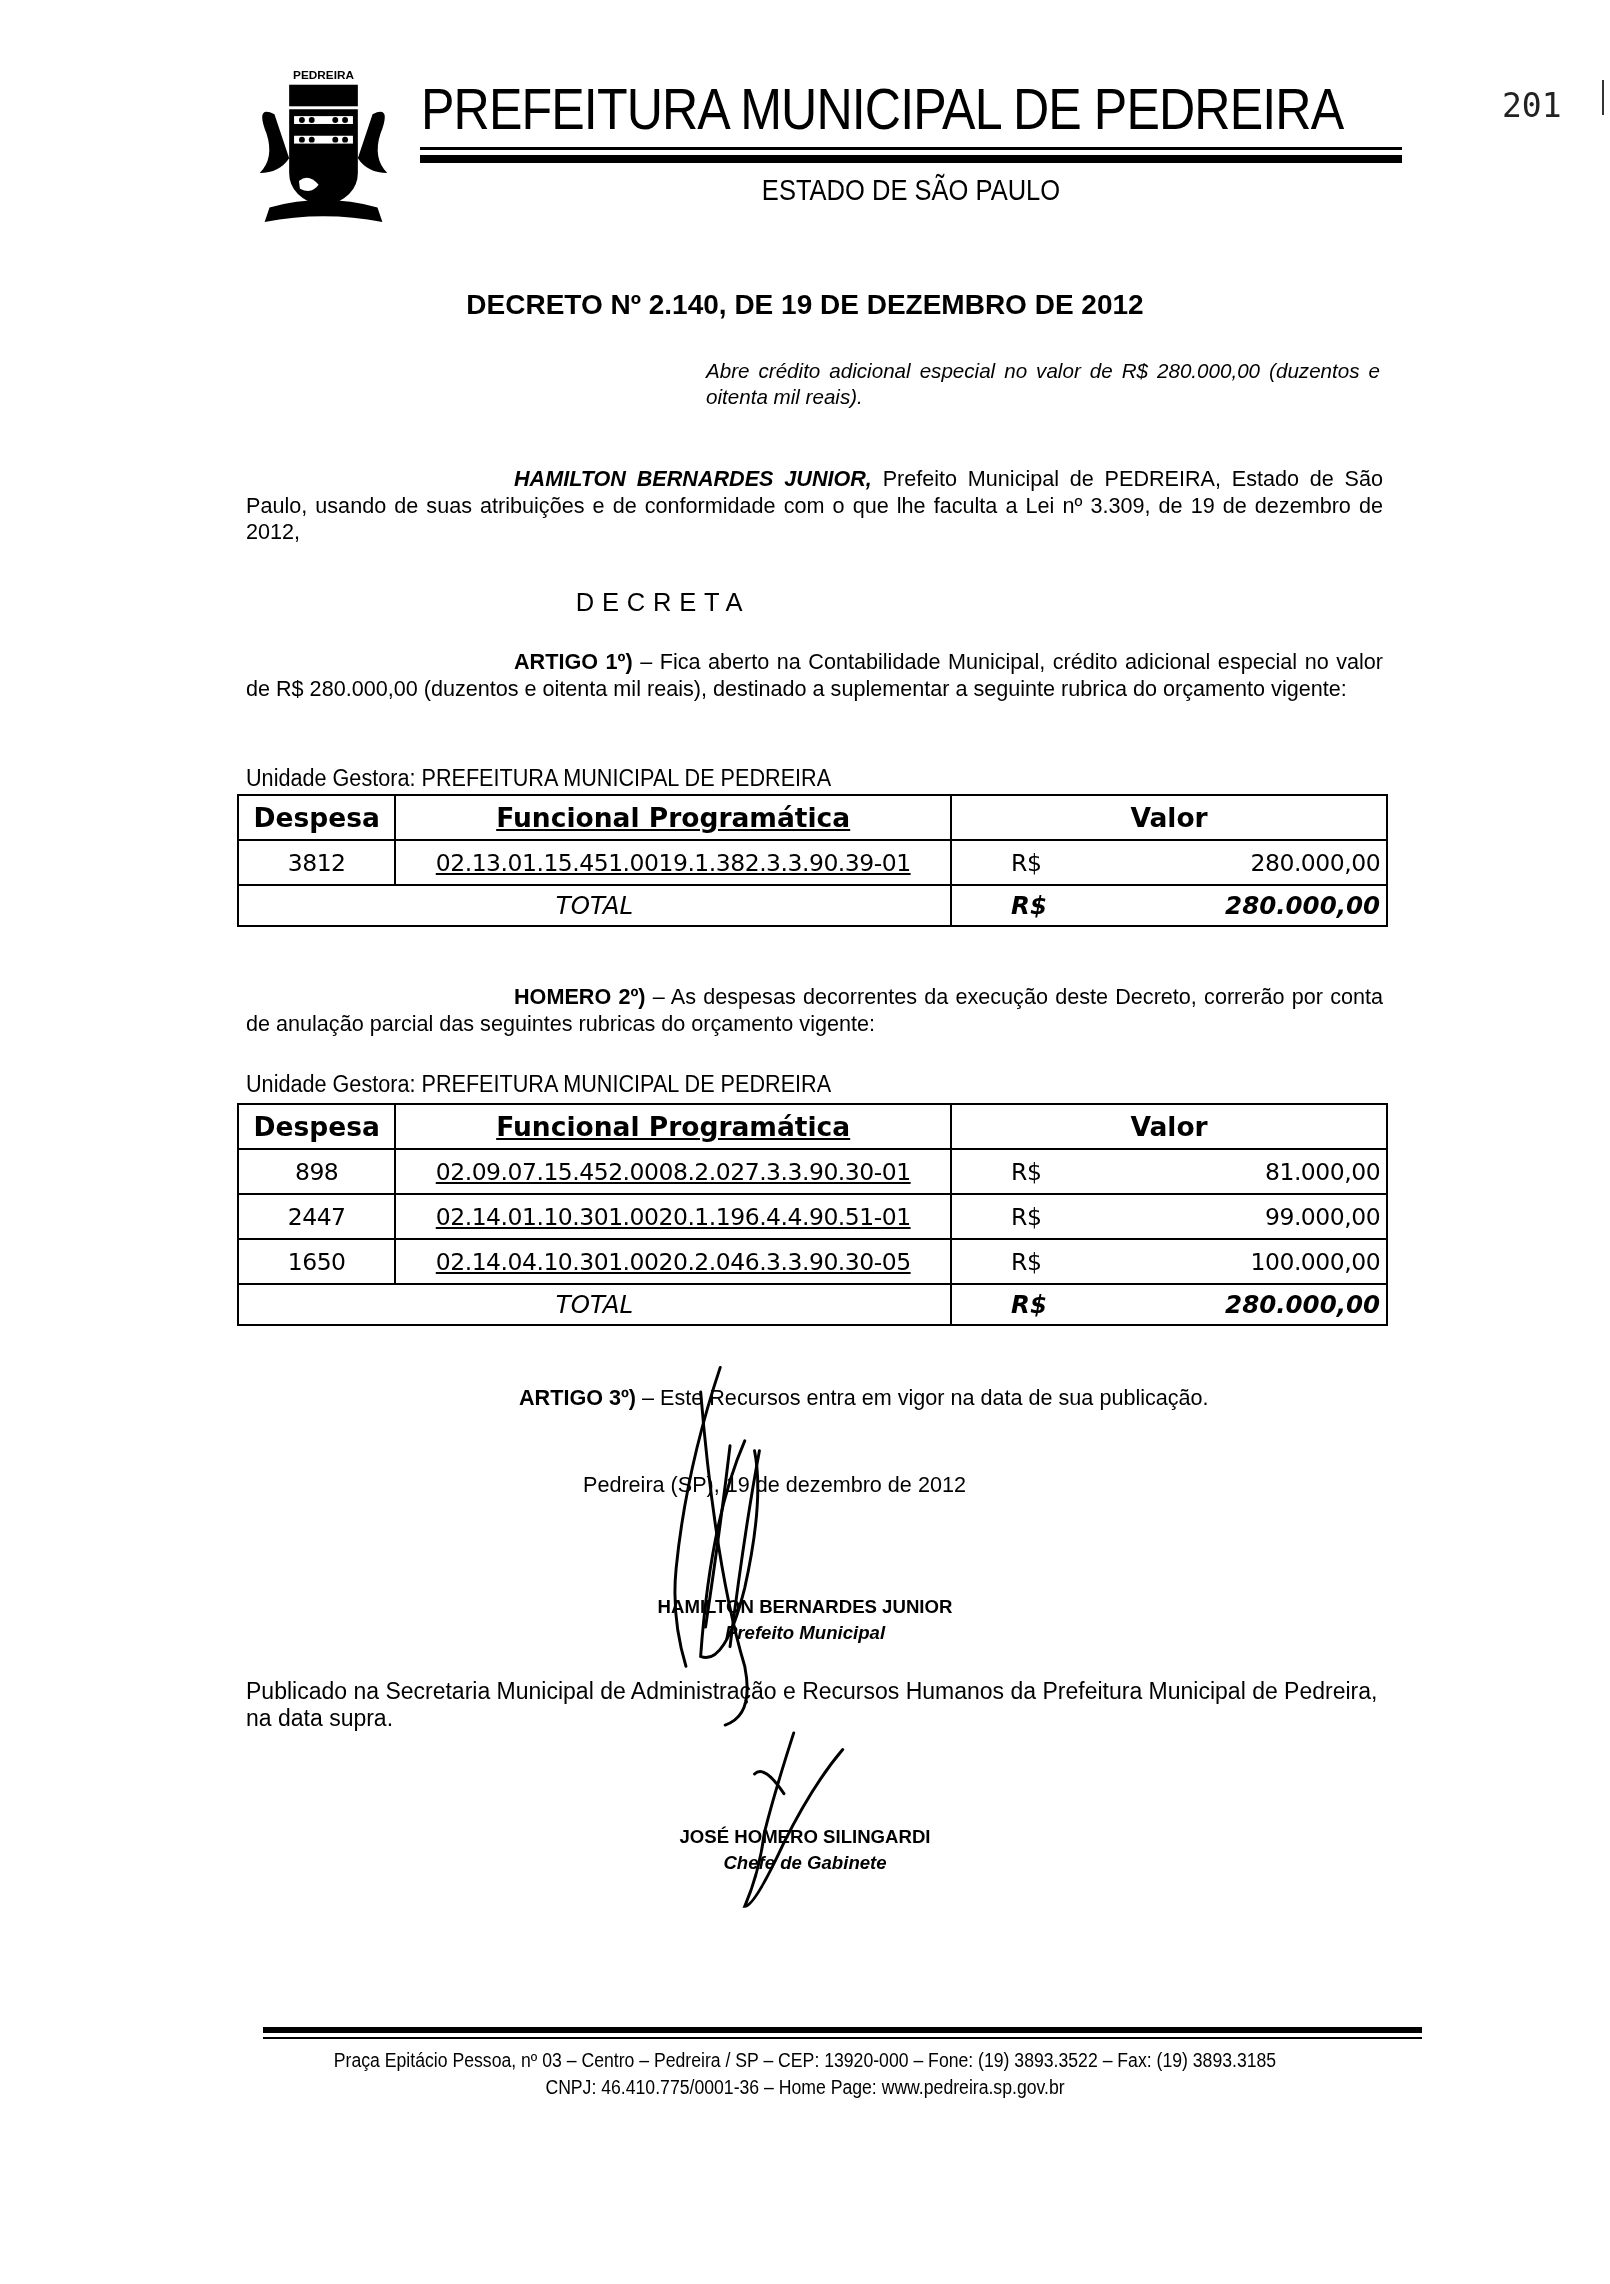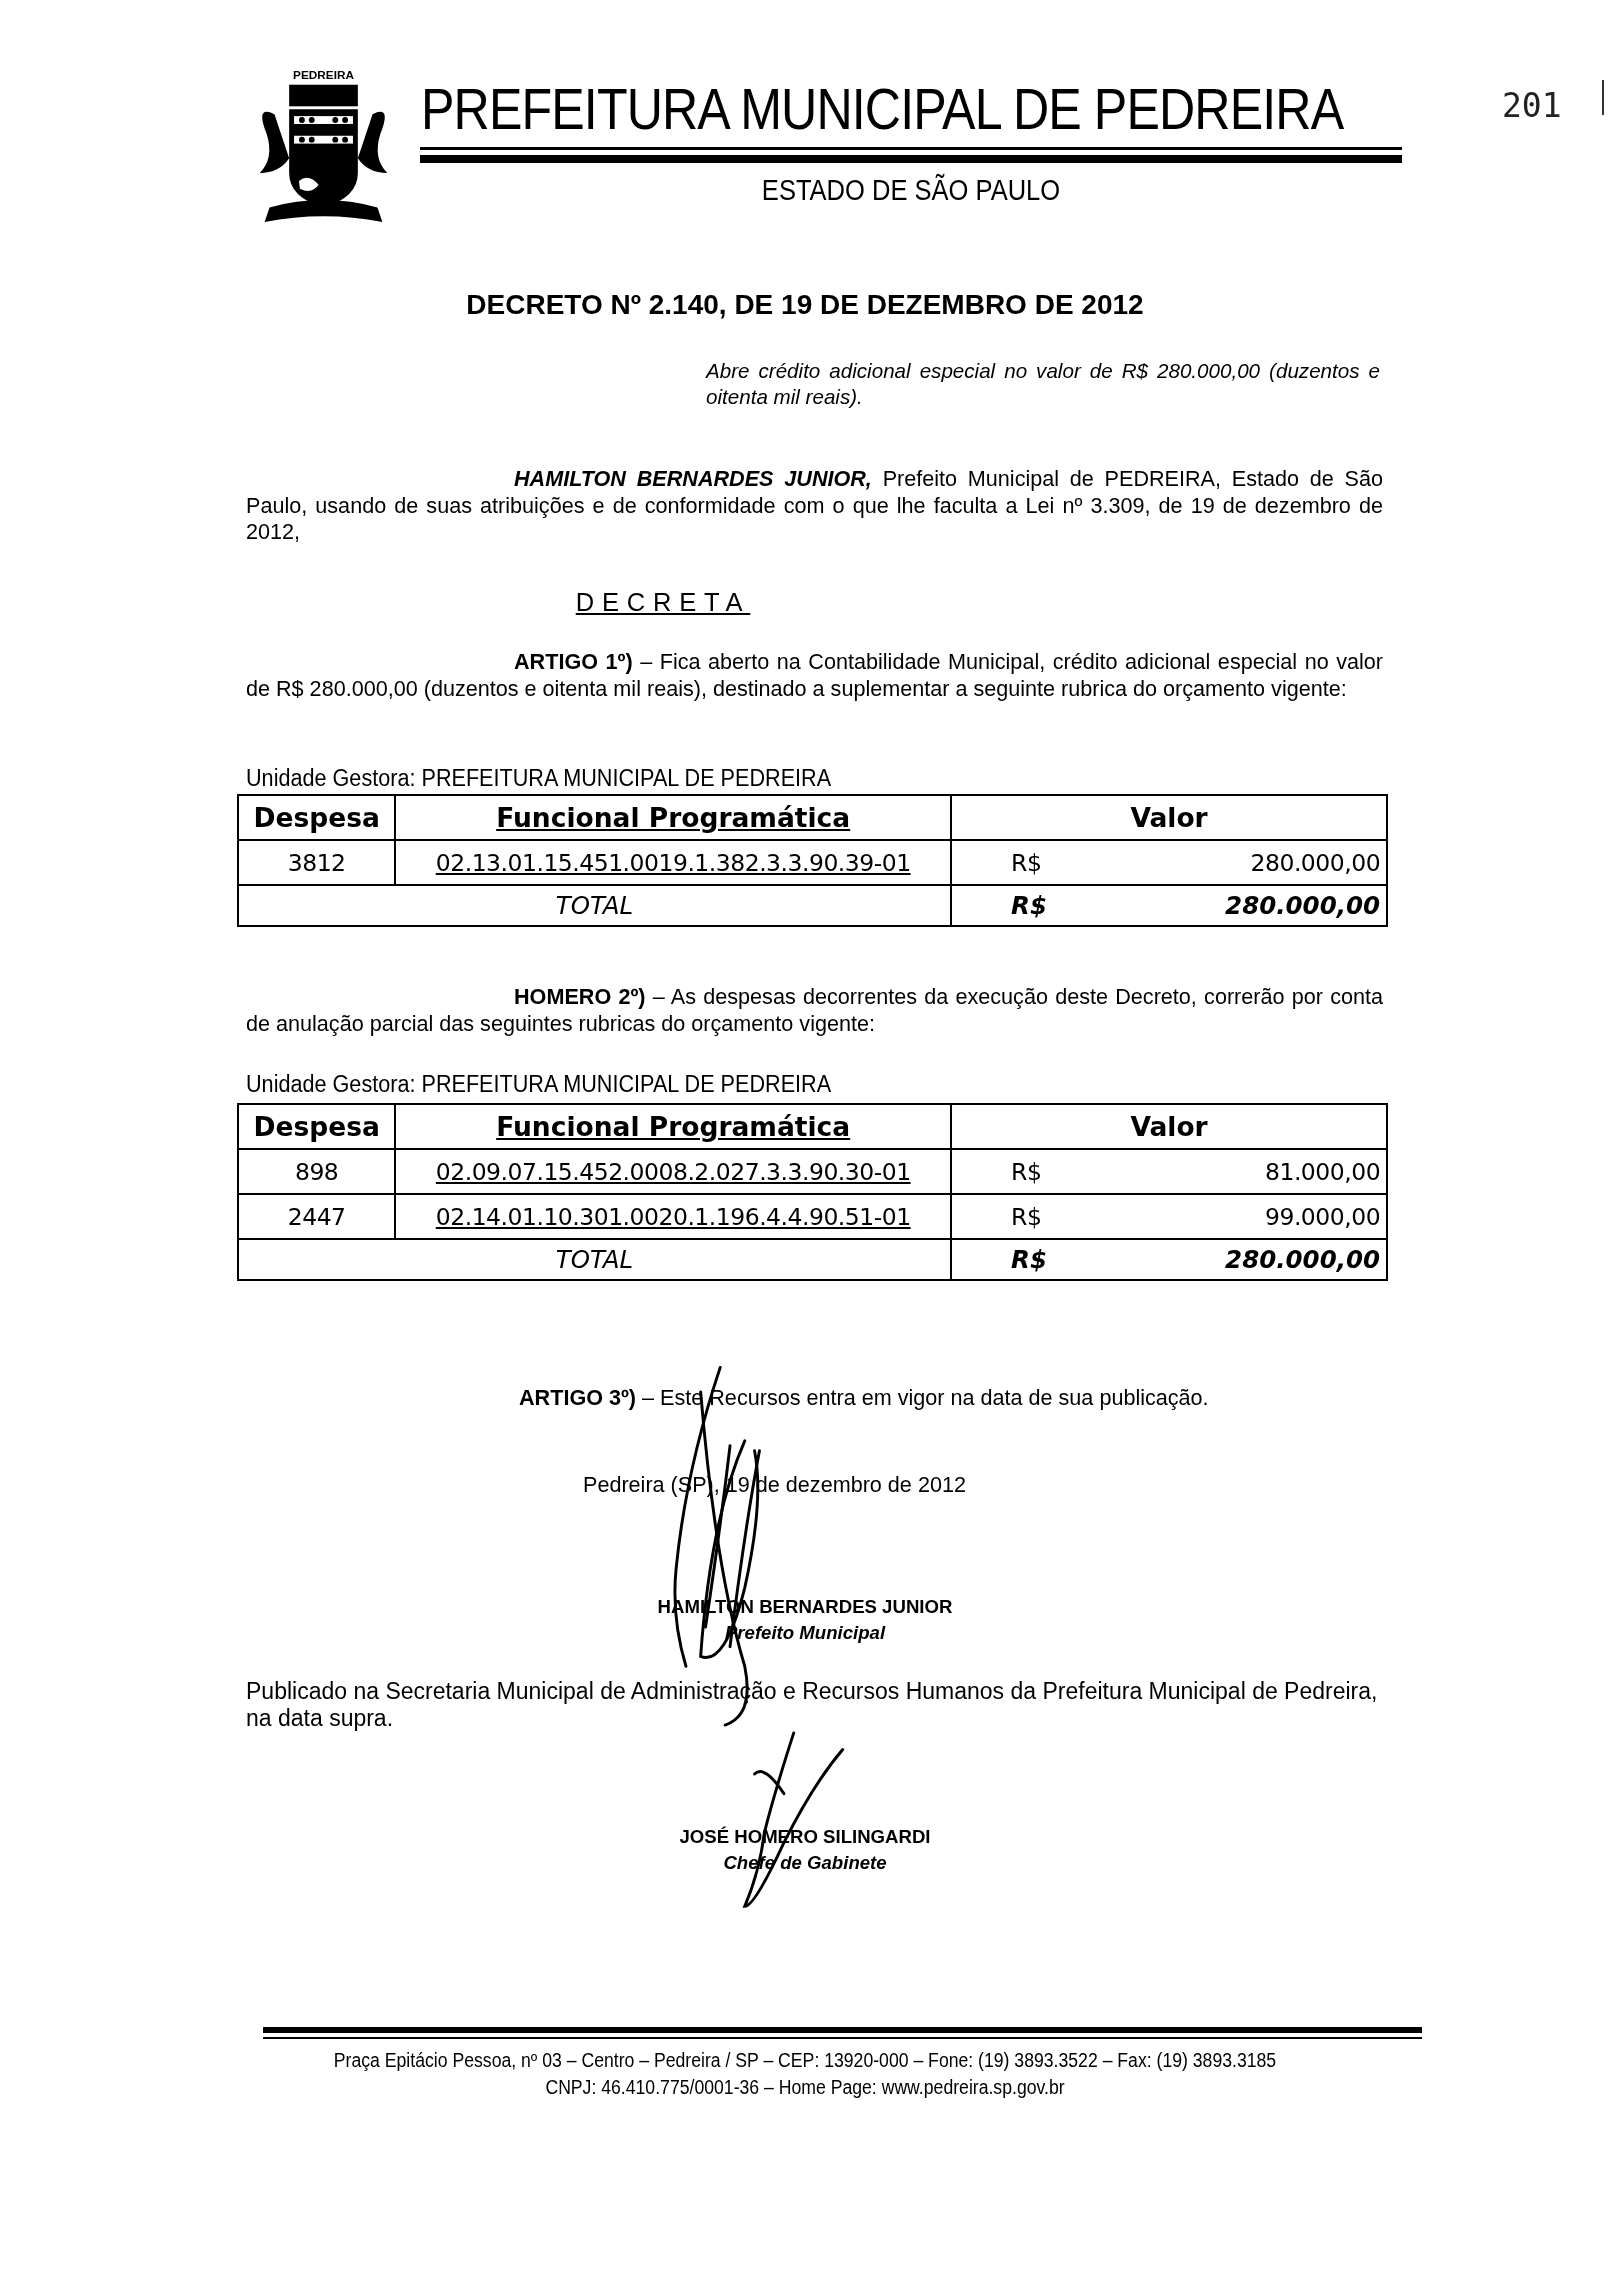--- a/index.html
+++ b/index.html
@@ -14,21 +14,21 @@
   .hdr-rule2 { left: 420px; top: 155px; width: 982px; height: 7.8px; background: #000; }
   .state { left: 420px; top: 174px; width: 982px; text-align: center; font-size: 29px;
            transform: scaleX(0.88); transform-origin: center top; white-space: nowrap; }
   .page-num { left: 1502px; top: 86px; font-family: "DejaVu Sans Mono", monospace; font-size: 33px; color: #222; }
   .page-mark { left: 1602px; top: 80px; width: 3.9px; height: 35px; border-left: 2px solid #333; }
   
   .decree-title { left: 0; width: 1610px; top: 289px; text-align: center; font-size: 28px; font-weight: bold; }
   .ementa { left: 706px; top: 358px; width: 674px; font-style: italic; font-size: 20.6px; line-height: 26px; text-align: justify; text-align-last: left; }
   .para { left: 246px; width: 1137px; font-size: 21.6px; line-height: 26.5px; text-align: justify; }
   .para .indent { display: inline-block; width: 268px; }
-  .decreta { left: 0; width: 1326px; top: 588px; text-align: center; font-size: 25.5px; letter-spacing: 7.8px; text-decoration: underline; }
+  .decreta { left: 0; width: 1326px; top: 588px; text-align: center; font-size: 25.5px; letter-spacing: 7.8px; }
   .ug-label { left: 246px; font-size: 23.5px; transform: scaleX(0.92); transform-origin: left top; white-space: nowrap; }
   
   table.budget { position: absolute; left: 237px; width: 1151px; border-collapse: collapse;
                  font-family: "DejaVu Sans", sans-serif; }
   table.budget td, table.budget th { border: 2px solid #000; padding: 0 7.8px; height: 43px; font-size: 24.5px; margin-top: 32px; }
   table.budget th { font-weight: bold; text-align: center; font-size: 26.5px; }
   table.budget td.num { font-weight: normal; font-size: 23.5px; letter-spacing: -0.5px; }
   table.budget td.cur-cell { padding: 0 5.9px 0 59px; }
   .cur { float: left; }
   .amt { float: right; }
@@ -140,20 +140,28 @@
     </td>
   </tr>
   <tr>
     <td class="col-desp num">2447</td>
     <td class="col-func num">02.14.01.10.301.0020.1.196.4.4.90.51-01</td>
     <td class="col-val num cur-cell">
       <span class="cur">R$</span>
       <span class="amt">99.000,00</span>
     </td>
   </tr>
+  <tr>
+    <td class="col-desp num">1650</td>
+    <td class="col-func num">02.14.04.10.301.0020.2.046.3.3.90.30-05</td>
+    <td class="col-val num cur-cell">
+      <span class="cur">R$</span>
+      <span class="amt">100.000,00</span>
+    </td>
+  </tr>
   <tr class="total">
     <td colspan="2" class="total-label"><i>TOTAL</i></td>
     <td class="col-val cur-cell">
       <span class="cur">R$</span>
       <span class="amt">280.000,00</span>
     </td>
   </tr>
 </tbody>
   </table>
 

